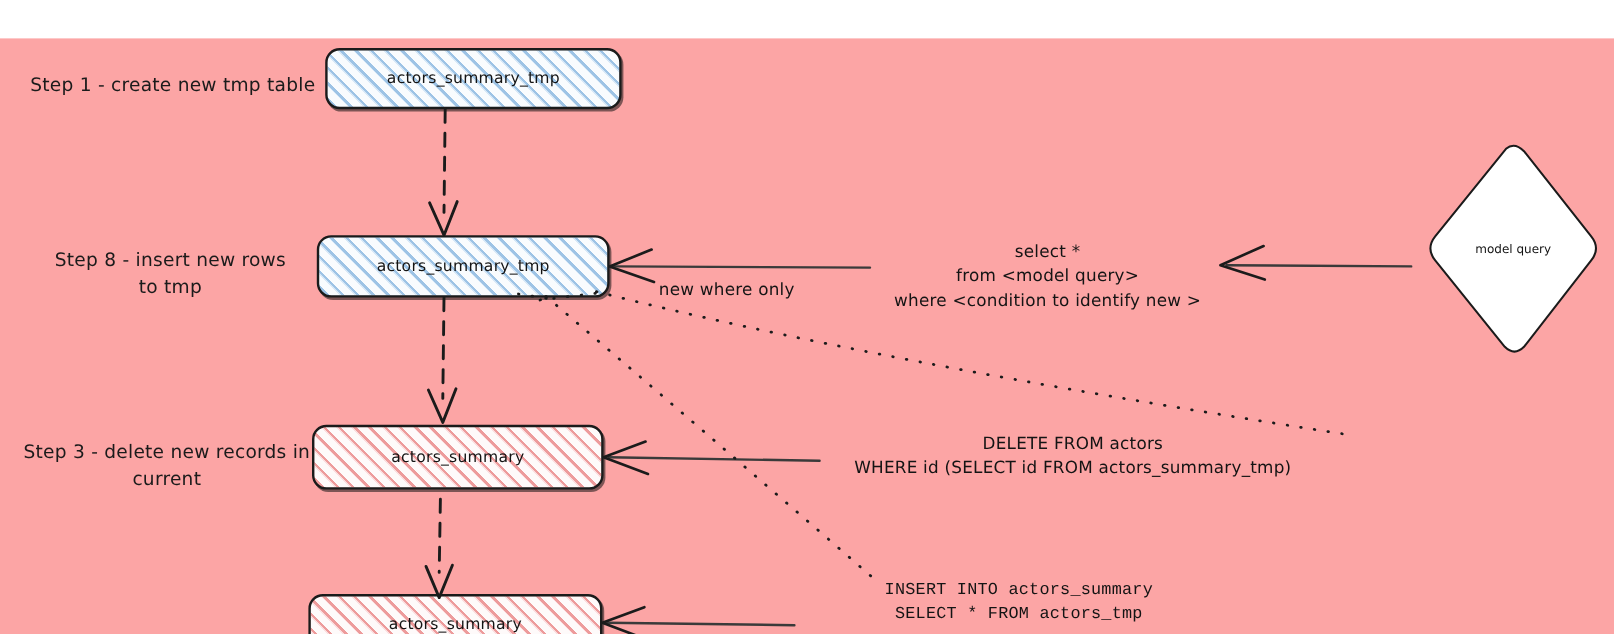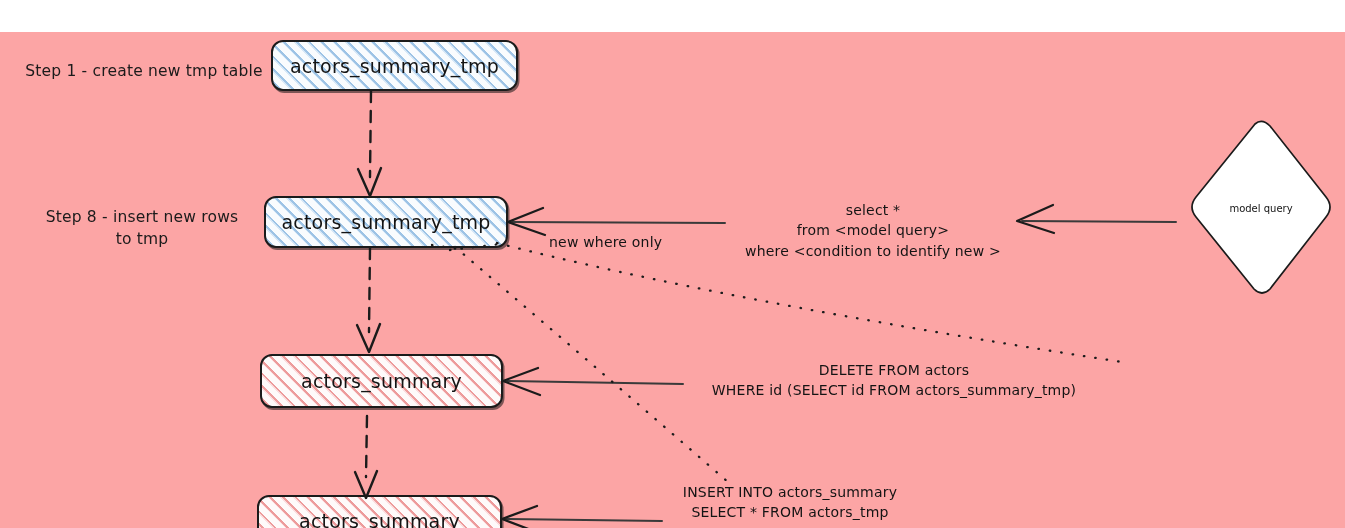--- a/index.html
+++ b/index.html
@@ -30,21 +30,21 @@
 
   .node {
     position: absolute;
     border: 2.2px solid #1b1b1b;
     border-radius: 12px;
     box-sizing: border-box;
     display: flex;
     align-items: center;
     justify-content: center;
     font-family: "DejaVu Sans", sans-serif;
-    font-size: 19px;
+    font-size: 13px;
     color: #141414;
     letter-spacing: 0.2px;
     box-shadow: 1.5px 2px 0 rgba(20,20,20,0.55);
   }
   .node .node-text {
     position: relative;
     z-index: 2;
   }
   .node.blue {
     background-color: #d7e8f7;
@@ -174,20 +174,22 @@
   <div class="node blue" style="left:271px; top:8px; width:247px; height:51px;">
     <span class="node-text">actors_summary_tmp</span>
   </div>
 
   <div class="step-label" style="left:22px; top:174px; width:240px;">Step 8 - insert new rows
 to tmp</div>
   <div class="node blue" style="left:264px; top:164px; width:244px; height:52px;">
     <span class="node-text">actors_summary_tmp</span>
   </div>
 
+  <div class="step-label" style="left:14px; top:334px; width:250px;">Step 3 - delete new records in
+current</div>
   <div class="node pink" style="left:260px; top:322px; width:243px; height:54px;">
     <span class="node-text">actors_summary</span>
   </div>
 
   <div class="node pink" style="left:257px; top:463px; width:245px; height:51px;">
     <span class="node-text">actors_summary</span>
   </div>
 
   <div class="diamond-wrap" style="left:1188px; top:86px; width:146px; height:180px; z-index:2;">
     <div class="diamond-label">model query</div>
@@ -195,16 +197,16 @@
 
   <div class="edge-label" style="left:549px; top:200px; width:140px; z-index:2;">new where only</div>
 
   <div class="edge-label center" style="left:727px; top:168px; width:292px; z-index:2;">select *
 from &lt;model query&gt;
 where &lt;condition to identify new &gt;</div>
 
   <div class="edge-label center" style="left:685px; top:328px; width:418px; z-index:2;">DELETE FROM actors
 WHERE id (SELECT id FROM actors_summary_tmp)</div>
 
-  <div class="edge-label center" style="left:645px; top:450px; width:290px; z-index:2;">INSERT INTO actors_summary
+  <div class="edge-label center" style="left:704px; top:450px; width:290px; z-index:2;font-family:Liberation Mono, monospace;">INSERT INTO actors_summary
 SELECT * FROM actors_tmp</div>
 
 </div>
 
 </body></html>

